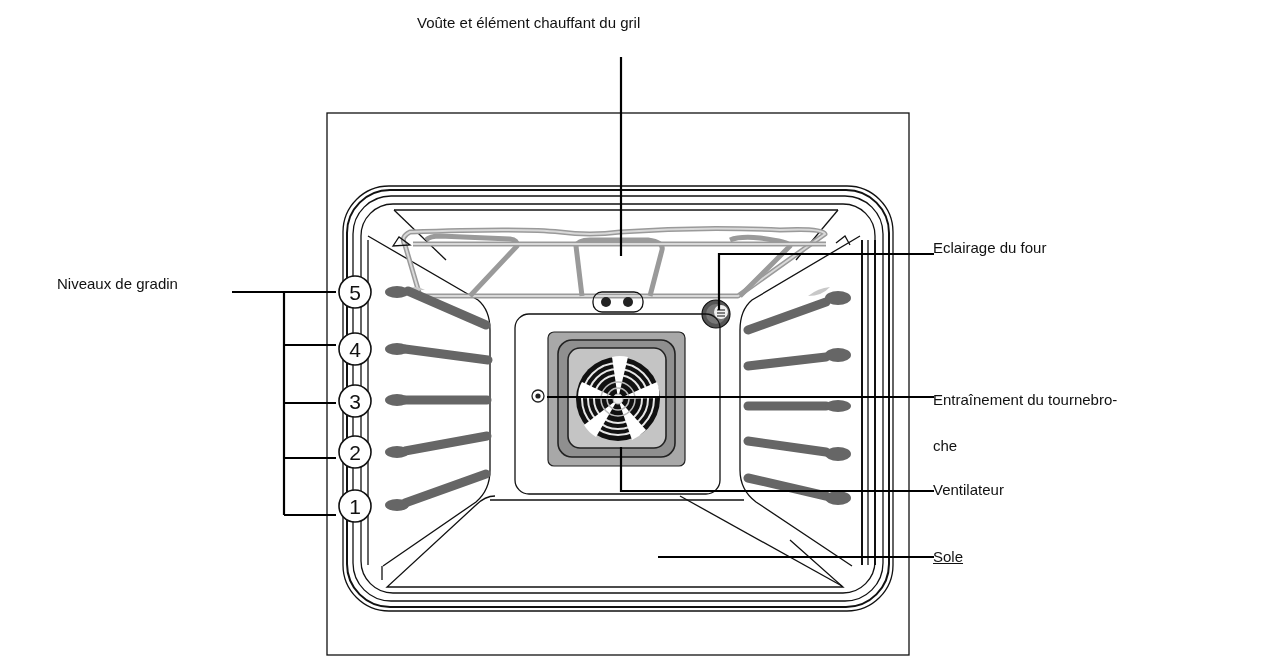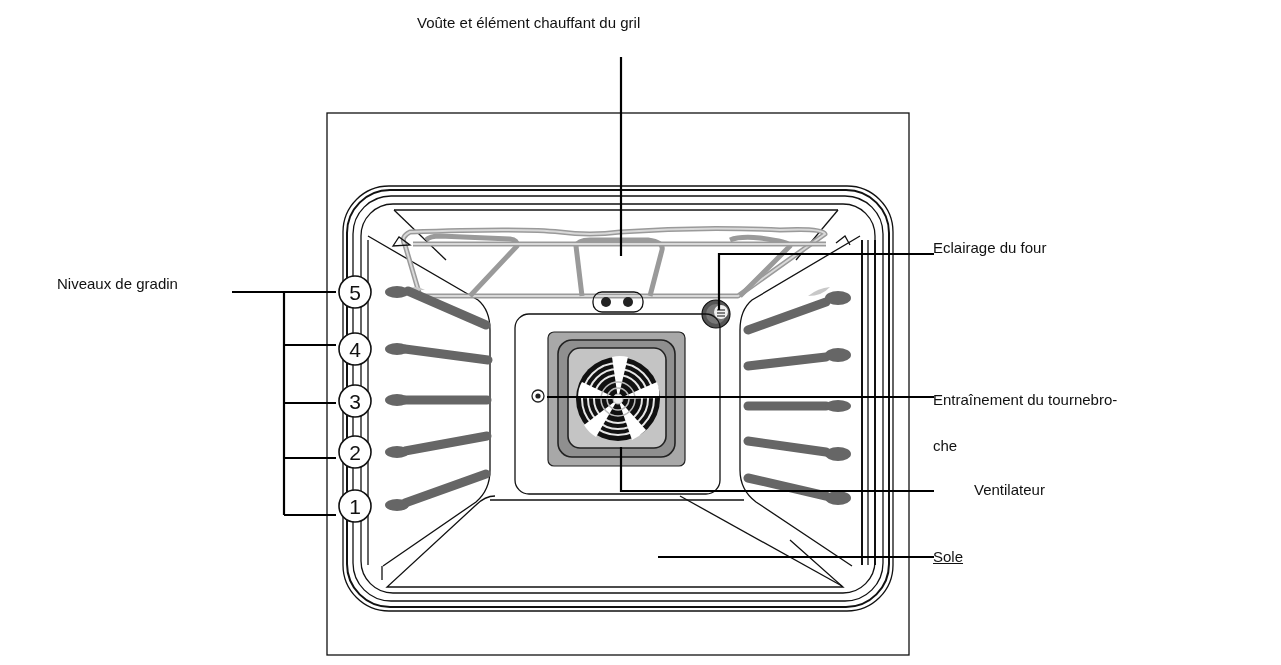--- a/index.html
+++ b/index.html
@@ -175,14 +175,14 @@
       <text x="355" y="514" class="lvl-num">1</text>
     </g>
   </g>
 </svg>
 
 <div class="label" style="left:417px; top:8px;">Voûte et élément chauffant du gril</div>
 <div class="label" style="left:9px; top:269px;margin-left:48px;">Niveaux de gradin</div>
 <div class="label" style="left:933px; top:233px;">Eclairage du four</div>
 <div class="label" style="left:933px; top:385px;">Entraînement du tournebro-</div>
 <div class="label" style="left:933px; top:411px;margin-top:20px;">che</div>
-<div class="label" style="left:933px; top:475px;margin-left:41px;">Ventilateur</div>
+<div class="label" style="left:933px; top:475px;">Ventilateur</div>
 <div class="label" style="left:933px; top:542px;text-decoration:underline;">Sole</div>
 
 </body></html>

